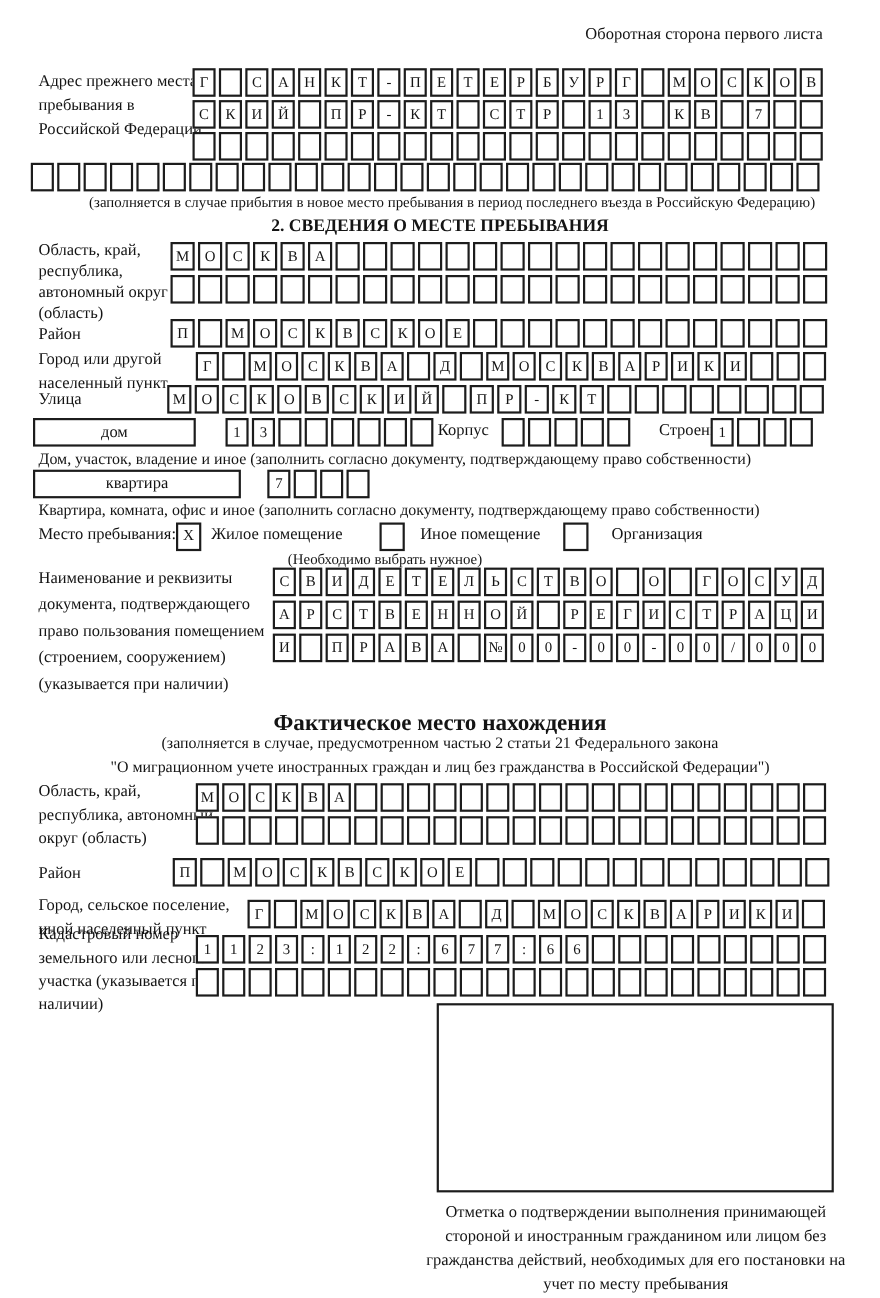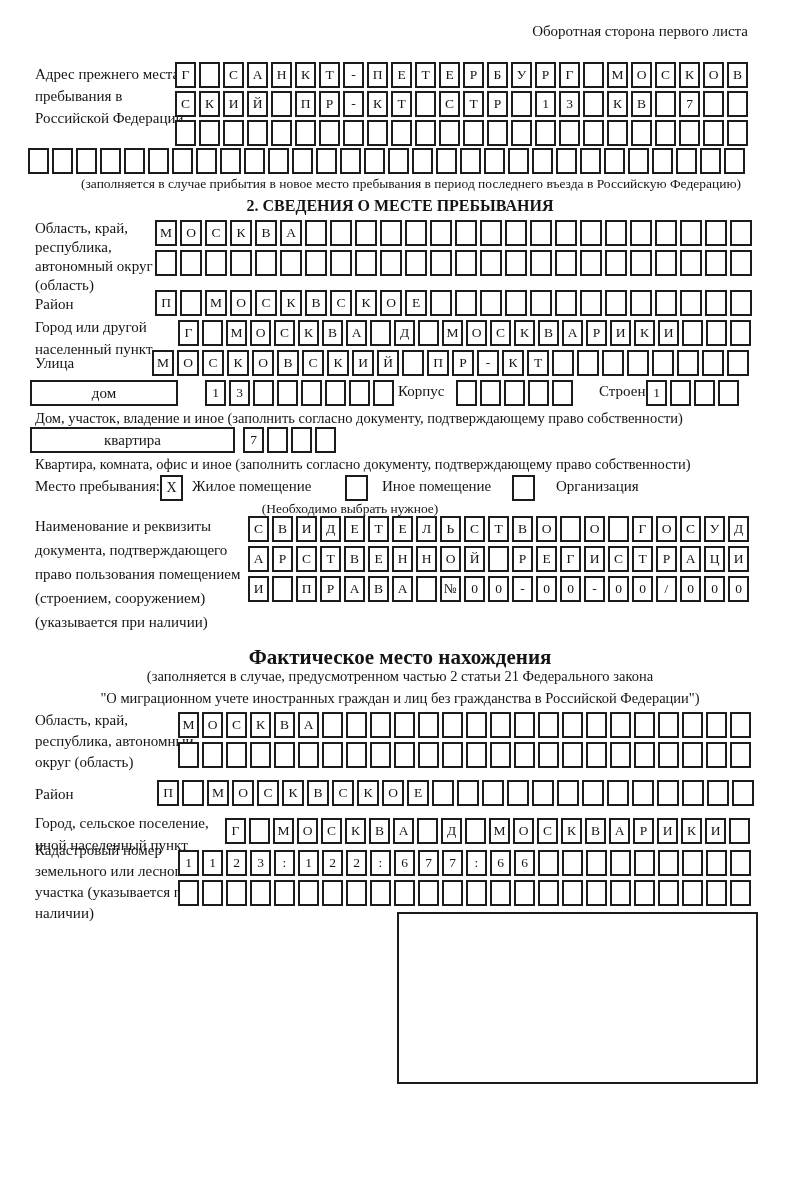--- a/index.html
+++ b/index.html
@@ -306,21 +306,21 @@
     </div>
   <div class="inlineword" style="left:599px;top:383px;">Строение</div>
   <div class="cellrow" style="left:646px;top:380px;">
       <span class="cell">1</span>
       <span class="cell"></span>
       <span class="cell"></span>
       <span class="cell"></span>
     </div>
   <div class="note14" style="left:35px;top:410px;">Дом, участок, владение и иное (заполнить согласно документу, подтверждающему право собственности)</div>
 
-  <div class="fieldbox" style="left:30px;top:427px;width:205px;">квартира</div>
+  <div class="fieldbox" style="left:30px;top:427px;width:189px;">квартира</div>
   <div class="cellrow" style="left:243px;top:427px;">
       <span class="cell">7</span>
       <span class="cell"></span>
       <span class="cell"></span>
       <span class="cell"></span>
     </div>
   <div class="note14" style="left:35px;top:456px;">Квартира, комната, офис и иное (заполнить согласно документу, подтверждающему право собственности)</div>
 
   <div class="inlineword" style="left:35px;top:478px;">Место пребывания:</div>
   <div class="checkbox" style="left:160px;top:475px;">X</div>
@@ -562,14 +562,15 @@
       <span class="cell"></span>
       <span class="cell"></span>
       <span class="cell"></span>
       <span class="cell"></span>
       <span class="cell"></span>
       <span class="cell"></span>
       <span class="cell"></span>
     </div>
 
   <div class="stampbox" style="left:397px;top:912px;width:361px;height:172px;"></div>
+  <div class="abs center" style="left:385px;top:1091px;width:386px;font-size:15px;line-height:22px;">Отметка о подтверждении выполнения принимающей стороной и иностранным гражданином или лицом без гражданства действий, необходимых для его постановки на учет по месту пребывания</div>
 
 </div>
 
 </body></html>

